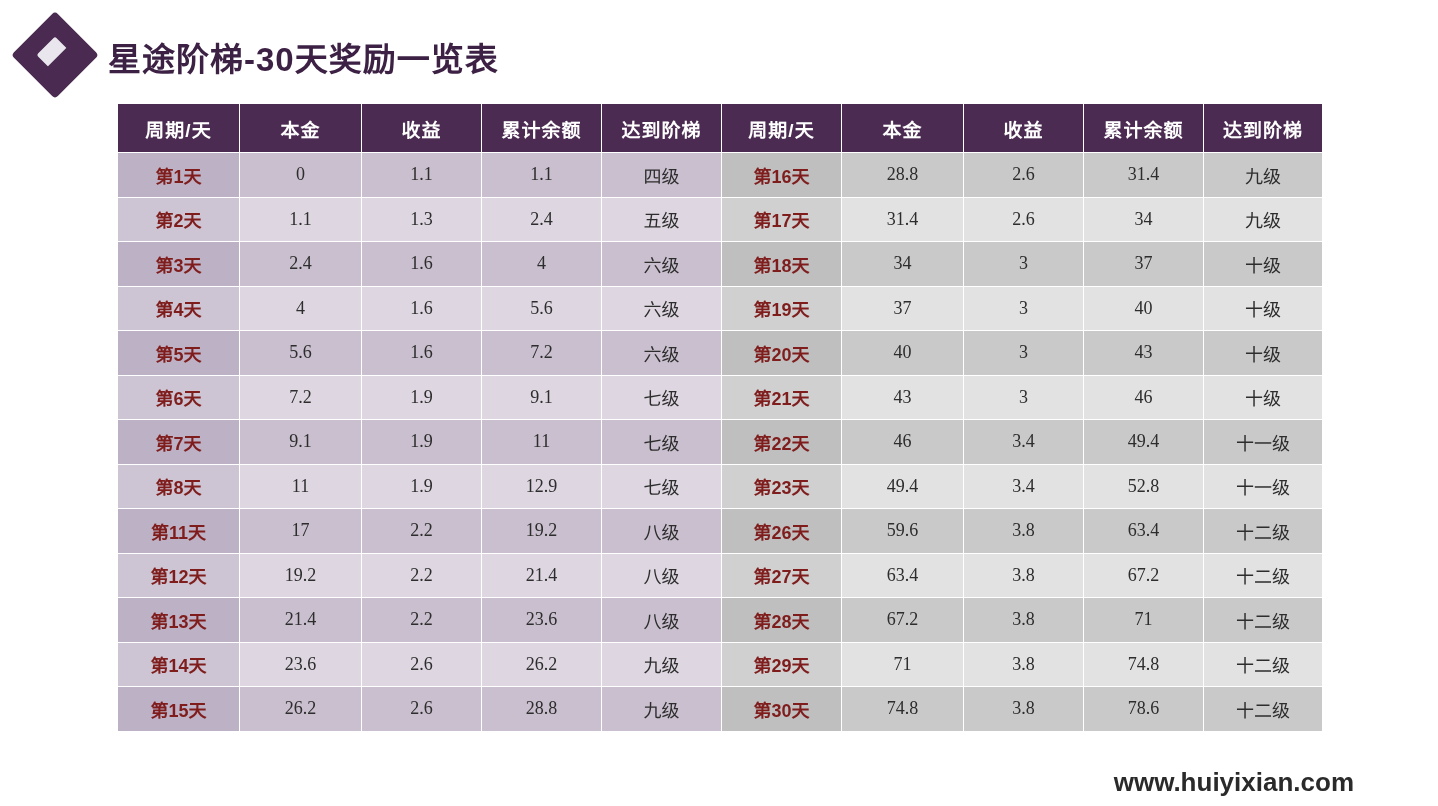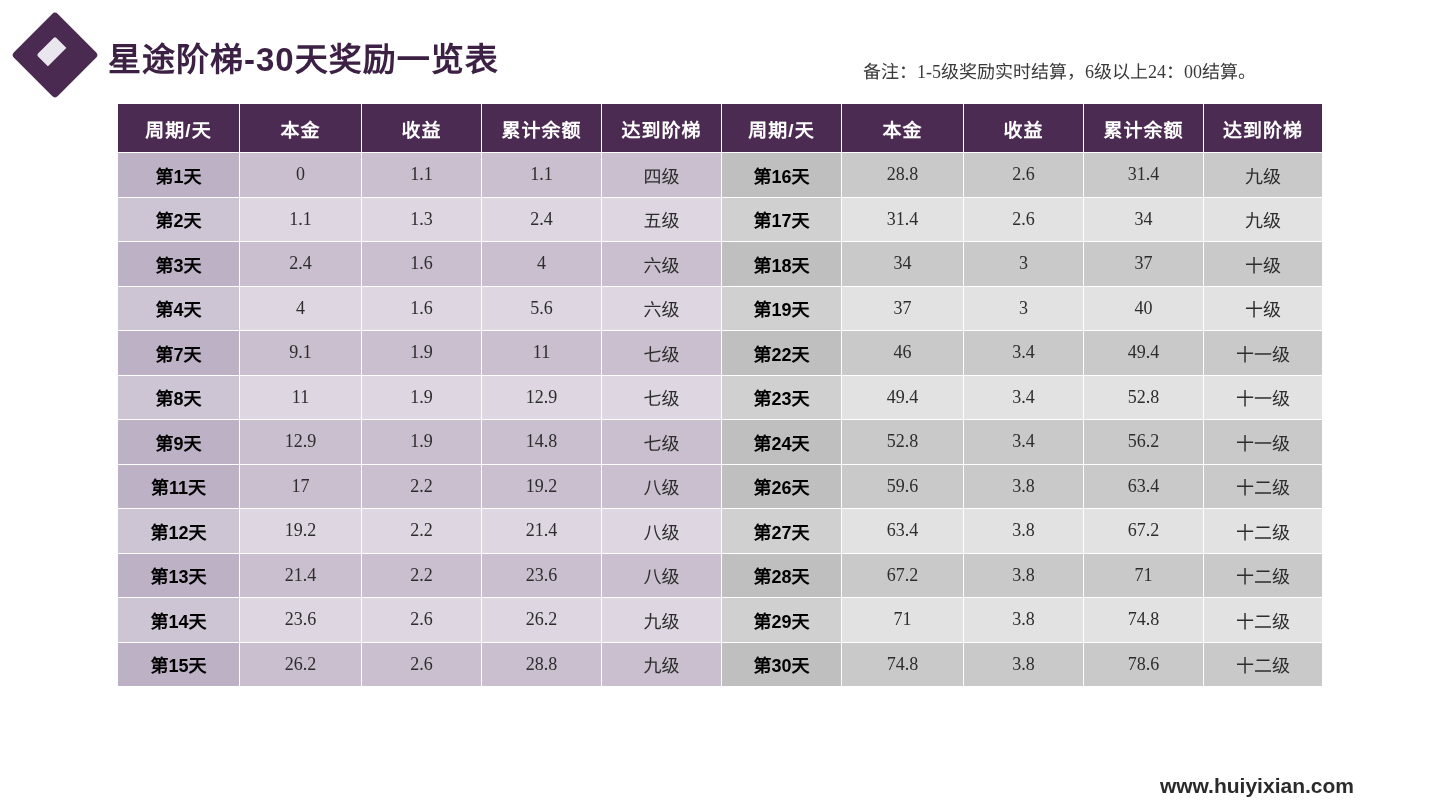--- a/index.html
+++ b/index.html
@@ -107,21 +107,21 @@
     text-align: center;
     border: 1px solid #ffffff;
     font-size: 18px;
     color: #2d2d2d;
     font-family: "Liberation Serif", "DejaVu Serif", serif;
   }
   table.ladder td.daycell {
     font-weight: bold;
     font-size: 18px;
     font-family: "Liberation Sans", "DejaVu Sans", sans-serif;
-    color: #000000;
+    color: #7f1d1d;
   }
   
   col.c-day   { width: 122px; }
   col.c-cap   { width: 122px; }
   col.c-inc   { width: 120px; }
   col.c-bal   { width: 120px; }
   col.c-lvl   { width: 120px; }
   col.c-day2  { width: 120px; }
   col.c-cap2  { width: 122px; }
   col.c-inc2  { width: 120px; }
@@ -141,39 +141,38 @@
     background: #2a2a2a;
     color: #ffffff;
     font-size: 26px;
     font-weight: bold;
     padding: 3px 10px 5px 10px;
     letter-spacing: 1px;
     font-family: "Liberation Sans", "DejaVu Sans", sans-serif;
   }
   .wm-url {
     color: #2a2a2a;
-    font-size: 21px;
+    font-size: 26px;
     font-weight: bold;
     letter-spacing: 0px;
     font-family: "Liberation Sans", "DejaVu Sans", sans-serif;
   }
 </style>
 </head>
 <body>
 
 <div class="page">
 
   <div class="header">
     <div class="logo-badge">
       <div class="logo-inner">
         <div class="logo-cut"></div>
       </div>
     </div>
     <div class="title">星途阶梯-30天奖励一览表</div>
-    <div class="note">备注：1-5级奖励实时结算，6级以上24：00结算。</div>
   </div>
 
   <div class="table-wrap">
     <table class="ladder">
       <colgroup>
         <col class="c-day">
           <col class="c-cap">
           <col class="c-inc">
           <col class="c-bal">
           <col class="c-lvl">
@@ -240,20 +239,44 @@
             <td style="background: rgb(222, 215, 226);">1.6</td>
             <td style="background: rgb(222, 215, 226);">5.6</td>
             <td style="background: rgb(222, 215, 226);">六级</td>
             <td class="daycell" style="background: rgb(208, 208, 208);">第19天</td>
             <td style="background: rgb(226, 226, 226);">37</td>
             <td style="background: rgb(226, 226, 226);">3</td>
             <td style="background: rgb(226, 226, 226);">40</td>
             <td style="background: rgb(226, 226, 226);">十级</td>
           </tr>
           <tr>
+            <td class="daycell" style="background: rgb(189, 178, 197);">第5天</td>
+            <td style="background: rgb(201, 191, 206);">5.6</td>
+            <td style="background: rgb(201, 191, 206);">1.6</td>
+            <td style="background: rgb(201, 191, 206);">7.2</td>
+            <td style="background: rgb(201, 191, 206);">六级</td>
+            <td class="daycell" style="background: rgb(191, 191, 191);">第20天</td>
+            <td style="background: rgb(201, 201, 201);">40</td>
+            <td style="background: rgb(201, 201, 201);">3</td>
+            <td style="background: rgb(201, 201, 201);">43</td>
+            <td style="background: rgb(201, 201, 201);">十级</td>
+          </tr>
+          <tr>
+            <td class="daycell" style="background: rgb(205, 197, 211);">第6天</td>
+            <td style="background: rgb(222, 215, 226);">7.2</td>
+            <td style="background: rgb(222, 215, 226);">1.9</td>
+            <td style="background: rgb(222, 215, 226);">9.1</td>
+            <td style="background: rgb(222, 215, 226);">七级</td>
+            <td class="daycell" style="background: rgb(208, 208, 208);">第21天</td>
+            <td style="background: rgb(226, 226, 226);">43</td>
+            <td style="background: rgb(226, 226, 226);">3</td>
+            <td style="background: rgb(226, 226, 226);">46</td>
+            <td style="background: rgb(226, 226, 226);">十级</td>
+          </tr>
+          <tr>
             <td class="daycell" style="background: rgb(189, 178, 197);">第7天</td>
             <td style="background: rgb(201, 191, 206);">9.1</td>
             <td style="background: rgb(201, 191, 206);">1.9</td>
             <td style="background: rgb(201, 191, 206);">11</td>
             <td style="background: rgb(201, 191, 206);">七级</td>
             <td class="daycell" style="background: rgb(191, 191, 191);">第22天</td>
             <td style="background: rgb(201, 201, 201);">46</td>
             <td style="background: rgb(201, 201, 201);">3.4</td>
             <td style="background: rgb(201, 201, 201);">49.4</td>
             <td style="background: rgb(201, 201, 201);">十一级</td>
@@ -264,32 +287,20 @@
             <td style="background: rgb(222, 215, 226);">1.9</td>
             <td style="background: rgb(222, 215, 226);">12.9</td>
             <td style="background: rgb(222, 215, 226);">七级</td>
             <td class="daycell" style="background: rgb(208, 208, 208);">第23天</td>
             <td style="background: rgb(226, 226, 226);">49.4</td>
             <td style="background: rgb(226, 226, 226);">3.4</td>
             <td style="background: rgb(226, 226, 226);">52.8</td>
             <td style="background: rgb(226, 226, 226);">十一级</td>
           </tr>
           <tr>
-            <td class="daycell" style="background: rgb(189, 178, 197);">第9天</td>
-            <td style="background: rgb(201, 191, 206);">12.9</td>
-            <td style="background: rgb(201, 191, 206);">1.9</td>
-            <td style="background: rgb(201, 191, 206);">14.8</td>
-            <td style="background: rgb(201, 191, 206);">七级</td>
-            <td class="daycell" style="background: rgb(191, 191, 191);">第24天</td>
-            <td style="background: rgb(201, 201, 201);">52.8</td>
-            <td style="background: rgb(201, 201, 201);">3.4</td>
-            <td style="background: rgb(201, 201, 201);">56.2</td>
-            <td style="background: rgb(201, 201, 201);">十一级</td>
-          </tr>
-          <tr>
             <td class="daycell" style="background: rgb(189, 178, 197);">第11天</td>
             <td style="background: rgb(201, 191, 206);">17</td>
             <td style="background: rgb(201, 191, 206);">2.2</td>
             <td style="background: rgb(201, 191, 206);">19.2</td>
             <td style="background: rgb(201, 191, 206);">八级</td>
             <td class="daycell" style="background: rgb(191, 191, 191);">第26天</td>
             <td style="background: rgb(201, 201, 201);">59.6</td>
             <td style="background: rgb(201, 201, 201);">3.8</td>
             <td style="background: rgb(201, 201, 201);">63.4</td>
             <td style="background: rgb(201, 201, 201);">十二级</td>

